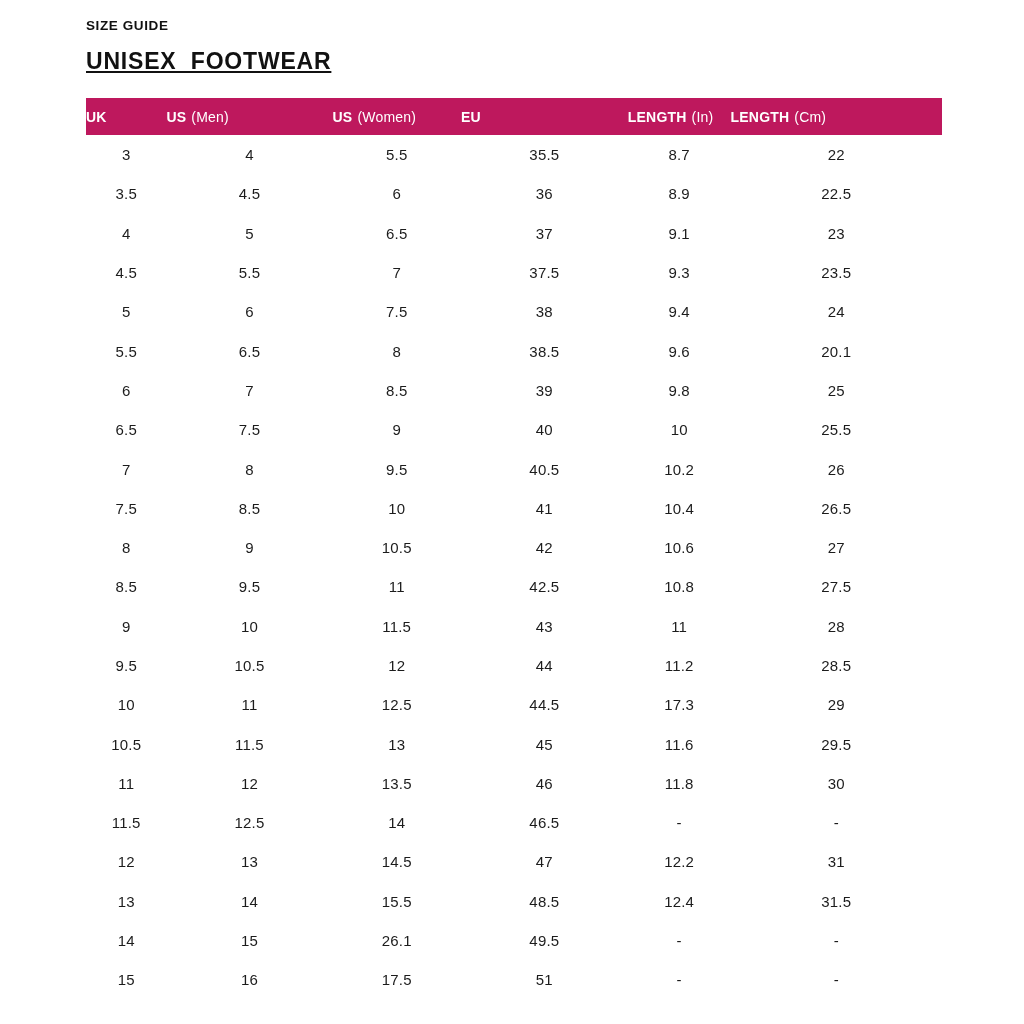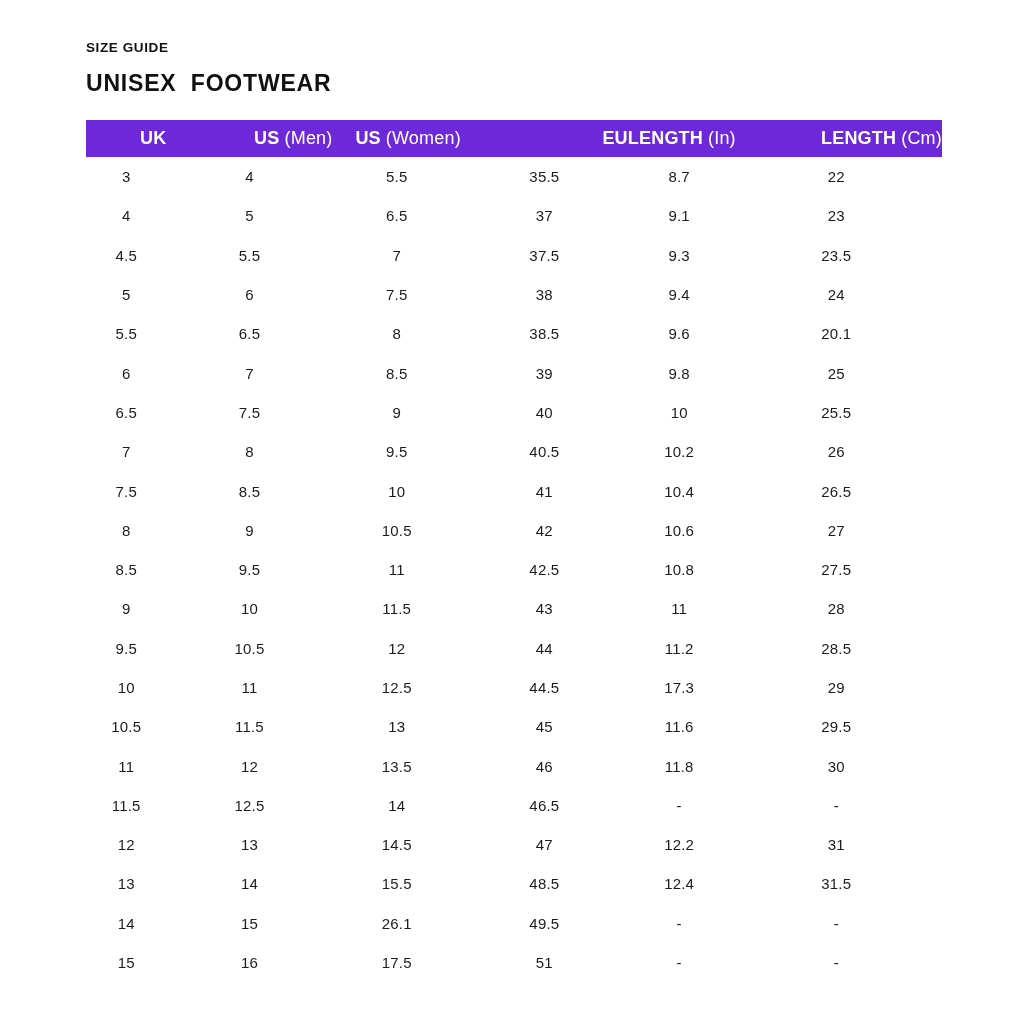--- a/index.html
+++ b/index.html
@@ -4,55 +4,56 @@
 <style>
   * { margin: 0; padding: 0; box-sizing: border-box; }
   html, body {
     width: 1024px; height: 1024px;
     background: #ffffff;
     overflow: hidden;
     font-family: "Liberation Sans", "DejaVu Sans", sans-serif;
   }
   .page {
     width: 1024px; height: 1024px;
-    padding: 40px 82px 0 86px;
+    padding: 18px 82px 0 86px;
   }
   .eyebrow {
     font-size: 13.5px;
     font-weight: 700;
     letter-spacing: 0.6px;
     color: #111111;
   }
   .title {
     margin-top: 15px;
     font-size: 23px;
     font-weight: 700;
     letter-spacing: 0.8px;
     color: #111111;
     white-space: pre; 
+    text-decoration: underline;
   }
   table.size-table {
     margin-top: 23px;
     width: 100%;
     border-collapse: collapse;
     table-layout: fixed;
   }
   col.c1 { width: 9.4%; }
   col.c2 { width: 19.4%; }
   col.c3 { width: 15.0%; }
   col.c4 { width: 19.5%; }
   col.c5 { width: 12.0%; }
   col.c6 { width: 24.7%; }
   thead th {
-    background: #6d28d9;
+    background: #be185d;
     color: #ffffff;
     height: 37px;
-    font-size: 18px;
+    font-size: 14px;
     font-weight: 400;
-    text-align: right;
+    text-align: left;
     vertical-align: middle;
     white-space: nowrap;
     letter-spacing: 0.2px;
     padding: 0;
   }
   thead th .hb { font-weight: 700; }
   thead th .hn { font-weight: 400; margin-top: 32px; }
   thead th .hn:not(:empty) { margin-left: 5px; }
   tbody td {
     height: 39.3px;
@@ -94,20 +95,28 @@
     <tbody>
         <tr>
           <td>3</td>
           <td>4</td>
           <td>5.5</td>
           <td>35.5</td>
           <td>8.7</td>
           <td>22</td>
         </tr>
         <tr>
+          <td>3.5</td>
+          <td>4.5</td>
+          <td>6</td>
+          <td>36</td>
+          <td>8.9</td>
+          <td>22.5</td>
+        </tr>
+        <tr>
           <td>4</td>
           <td>5</td>
           <td>6.5</td>
           <td>37</td>
           <td>9.1</td>
           <td>23</td>
         </tr>
         <tr>
           <td>4.5</td>
           <td>5.5</td>

